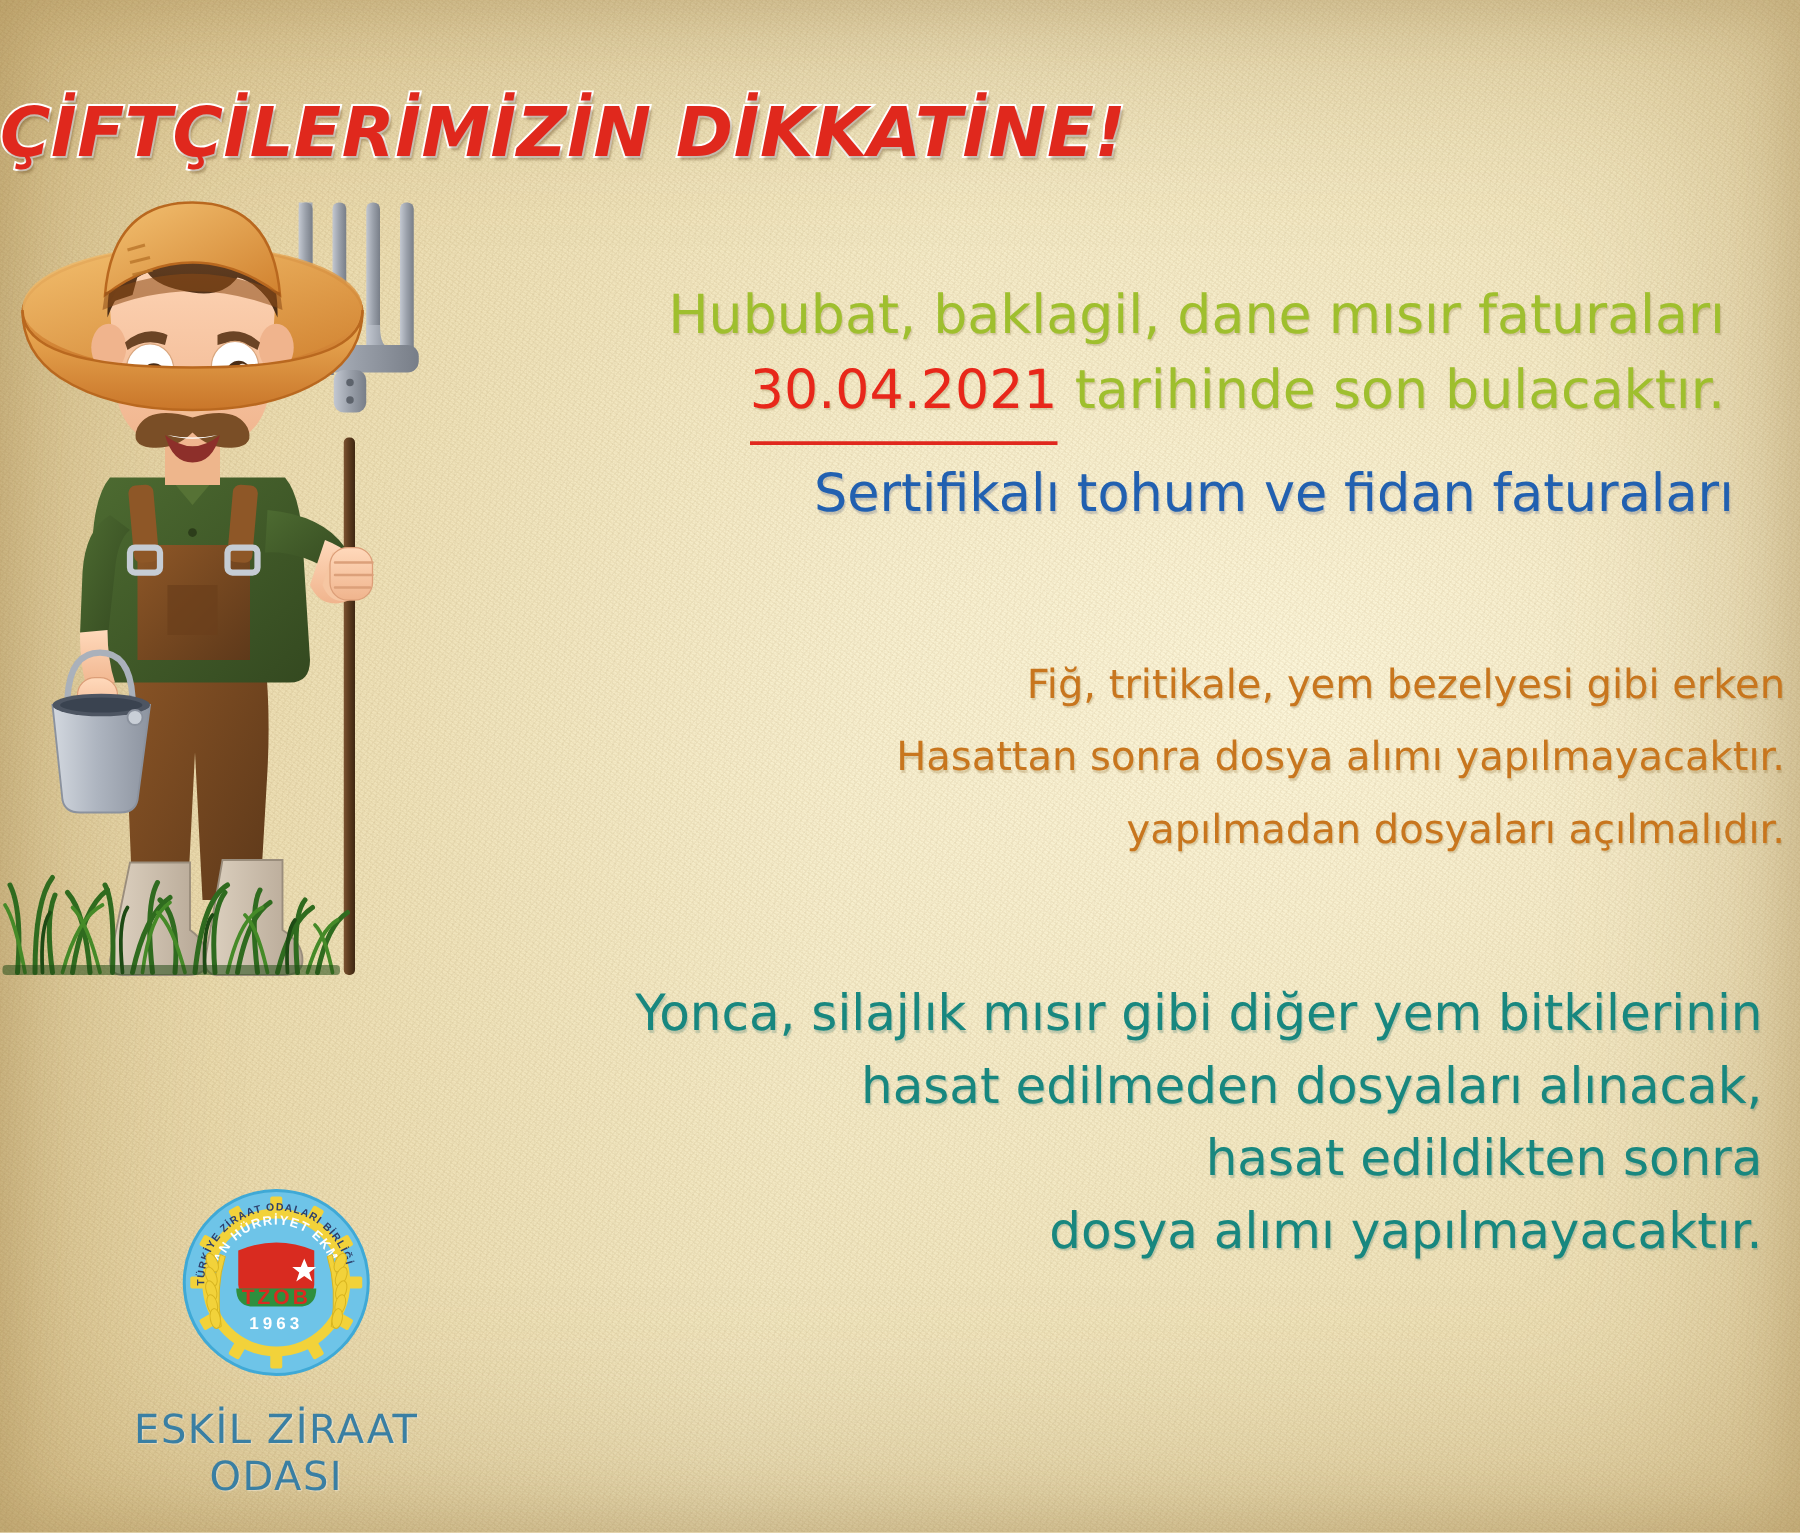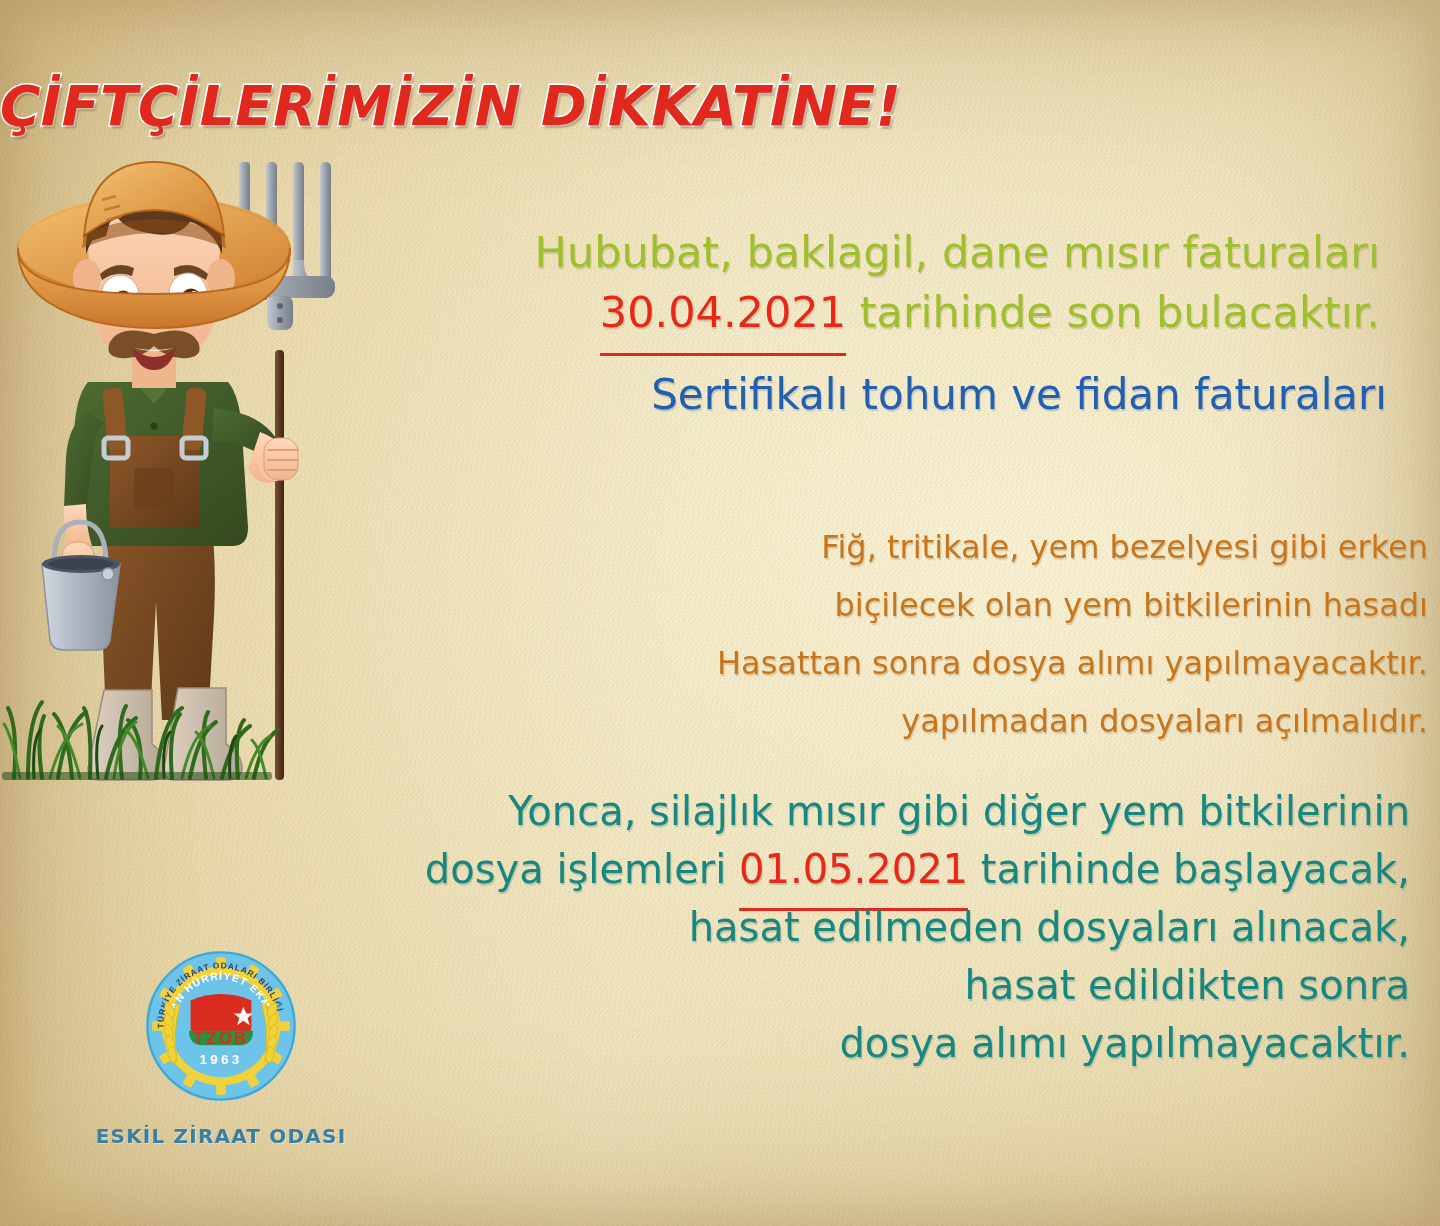--- a/index.html
+++ b/index.html
@@ -55,21 +55,21 @@
   #blk3{left:348px;top:518px;width:1080px;font-size:32px;line-height:58px;color:#c8761e;
         text-shadow:1px 2px 1px rgba(120,80,20,.22);}
   #blk4{left:270px;top:782px;width:1140px;font-size:40px;line-height:58px;color:#18877f;
         text-shadow:1px 2px 1px rgba(20,90,85,.22);}
 
   
   #brand{position:absolute;left:56px;top:946px;width:330px;z-index:6;text-align:center;}
   #logo{position:relative;width:160px;height:160px;margin:0 auto;}
   .brand-name{
     margin-top:18px;font-family:"DejaVu Sans","Liberation Sans",sans-serif;
-    font-weight:700;font-size:20px;letter-spacing:1.2px;color:#3a7fa3;
+    font-weight:400;font-size:32px;letter-spacing:1.2px;color:#3a7fa3;
     text-shadow:1px 1px 1px rgba(255,255,255,.4);
   }
 
   
   #farmer{position:absolute;left:-8px;top:150px;width:420px;height:640px;z-index:4;}
   #grass{position:absolute;left:-6px;top:640px;width:330px;height:140px;z-index:5;}
 </style>
 </head>
 <body>
 
@@ -276,27 +276,25 @@
 
   <div class="block" id="blk1" style="color: rgb(159, 191, 46);">
       <span class="ln"><span>Hububat, baklagil, dane mısır faturaları</span></span>
       <span class="ln"><span class="date" style="color: rgb(232, 39, 26);">30.04.2021</span><span> tarihinde son bulacaktır.</span></span>
     </div>
   <div class="block" id="blk2" style="color: rgb(33, 96, 176);">
       <span class="ln"><span>Sertifikalı tohum ve fidan faturaları</span></span>
     </div>
   <div class="block" id="blk3" style="color: rgb(200, 118, 30);">
       <span class="ln"><span>Fiğ, tritikale, yem bezelyesi gibi erken</span></span>
-      <span class="ln"><span>biçilecek olan yem bitkilerinin hasadı</span></span>
       <span class="ln"><span>Hasattan sonra dosya alımı yapılmayacaktır.</span></span>
       <span class="ln"><span>yapılmadan dosyaları açılmalıdır.</span></span>
     </div>
   <div class="block" id="blk4" style="color: rgb(24, 135, 127);">
       <span class="ln"><span>Yonca, silajlık mısır gibi diğer yem bitkilerinin</span></span>
-      <span class="ln"><span>dosya işlemleri </span><span class="date" style="color: rgb(232, 39, 26);">01.05.2021</span><span> tarihinde başlayacak,</span></span>
       <span class="ln"><span>hasat edilmeden dosyaları alınacak,</span></span>
       <span class="ln"><span>hasat edildikten sonra</span></span>
       <span class="ln"><span>dosya alımı yapılmayacaktır.</span></span>
     </div>
 
   <div id="brand">
     <div id="logo">
       <svg viewBox="0 0 200 200" width="160" height="160" xmlns="http://www.w3.org/2000/svg">
         <defs>
           <path id="arcOuter" d="M100,100 m-72,0 a72,72 0 1,1 144,0" transform="rotate(-8 100 100)"></path>

